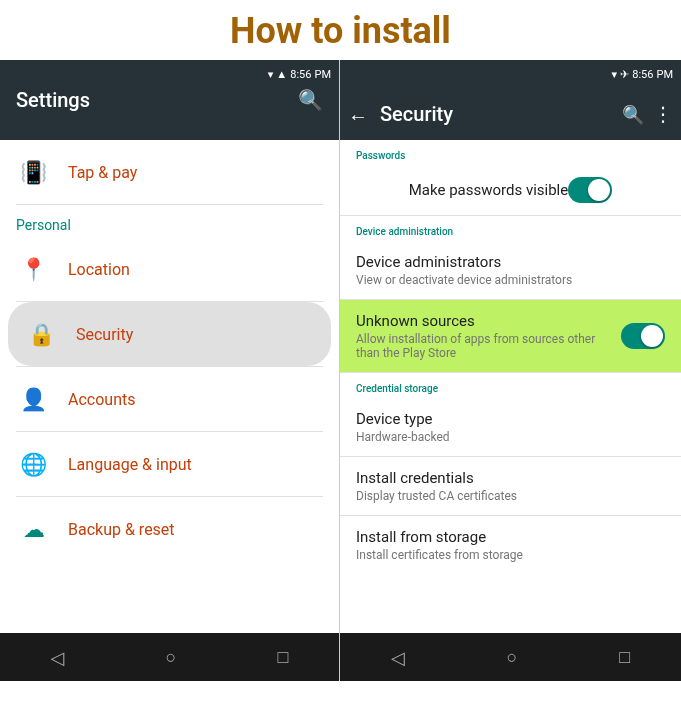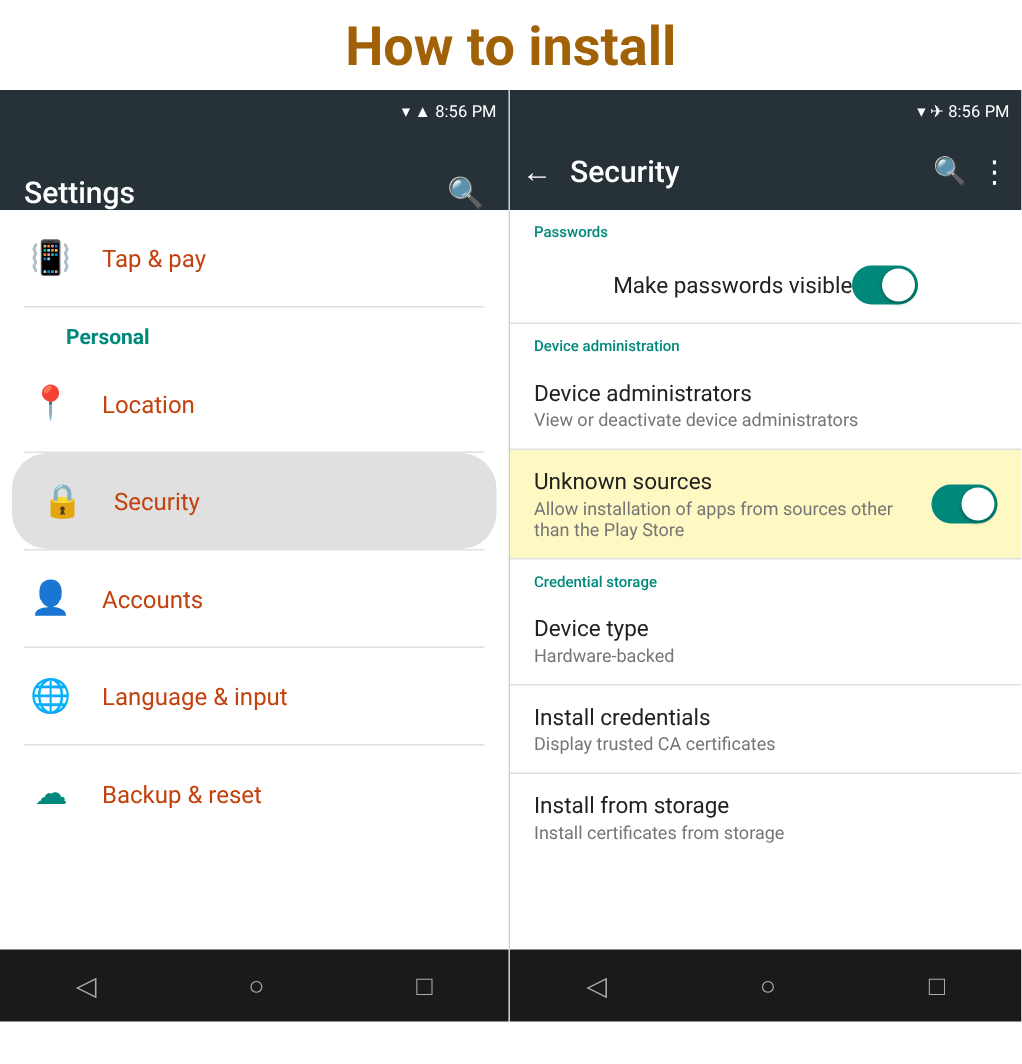--- a/index.html
+++ b/index.html
@@ -48,21 +48,21 @@
       padding: 0 8px;
       color: #fff;
       font-size: 11px;
       gap: 4px;
     }
 
     .left-toolbar {
       background: #263238;
       height: 52px;
       display: flex;
-      align-items: flex-end;
+      align-items: flex-start;
       padding: 0 16px;
       color: #fff;
       font-size: 20px;
       font-weight: 500;
       justify-content: space-between;
     }
 
     .left-content {
       flex: 1;
       overflow: hidden;
@@ -97,22 +97,21 @@
 
     .settings-label {
       font-size: 16px;
       color: #c2410c;
     }
 
     .section-header {
       padding: 12px 16px 4px 16px;
       font-size: 14px;
       color: #00897b;
-      font-weight: 700;
-      margin-left: 28px;
+      font-weight: 400;
     }
 
     .divider {
       height: 1px;
       background: #e0e0e0;
       margin: 0 16px;
     }
 
     .left-nav-bar {
       height: 48px;
@@ -232,21 +231,21 @@
       position: absolute;
       top: 2px;
       box-shadow: 0 1px 3px rgba(0,0,0,0.4);
       transition: left 0.2s;
     }
 
     .toggle.on .toggle-knob { left: 20px; }
 
     
     .right-item.highlighted-row {
-      background: #fef9c3;
+      background: #bef264;
     }
 
     .right-nav-bar {
       height: 48px;
       background: #1a1a1a;
       display: flex;
       align-items: center;
       justify-content: space-around;
     }
 

